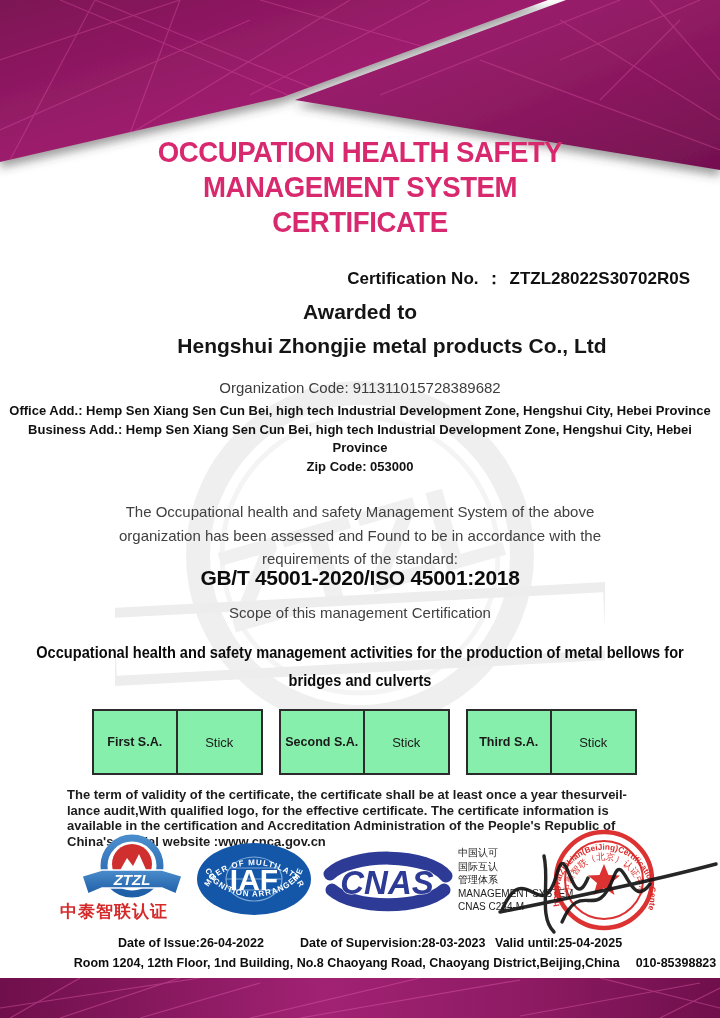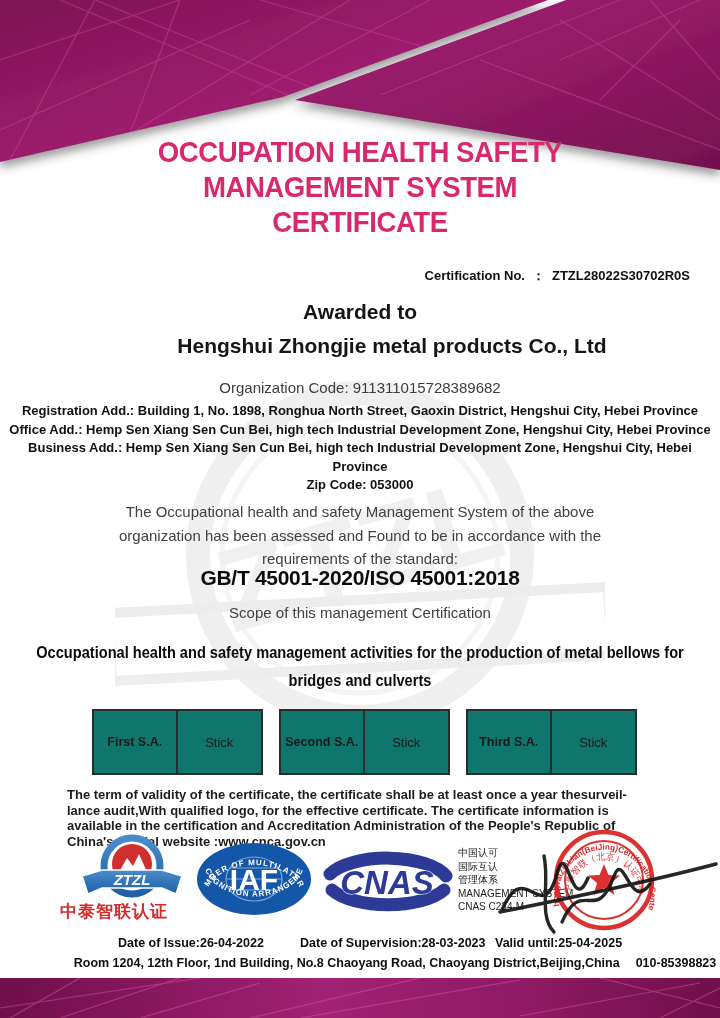--- a/index.html
+++ b/index.html
@@ -7,42 +7,42 @@
         font-family:"Liberation Sans",sans-serif;margin:0 auto;}
   .abs{position:absolute;}
   
   .header-svg{position:absolute;top:0;left:0;z-index:1;}
   .title{position:absolute;top:134px;left:0;width:720px;text-align:center;z-index:2;
          color:#d8296f;font-weight:bold;font-size:30px;line-height:35px;letter-spacing:-.5px;
          transform:scaleX(.92);transform-origin:center;}
   
   .watermark{position:absolute;left:115px;top:350px;z-index:0;opacity:.8;}
   
-  .certno{position:absolute;top:267px;right:30px;z-index:2;font-size:13px;font-weight:bold;color:#101010;}
+  .certno{position:absolute;top:267px;right:30px;z-index:2;font-size:17px;font-weight:bold;color:#101010;}
   .certno .sep{margin:0 7px;}
   .awarded{position:absolute;top:300px;left:0;width:720px;text-align:center;z-index:2;
            font-size:21px;font-weight:bold;color:#151515;}
   .company{position:absolute;top:334px;left:0;width:720px;text-align:center;z-index:2;
            font-size:21px;font-weight:bold;color:#151515;margin-left:32px;}
   .orgcode{position:absolute;top:379px;left:0;width:720px;text-align:center;z-index:2;
            font-size:15px;color:#3d3d3d;}
   .addr{position:absolute;top:402px;left:2px;width:716px;text-align:center;z-index:2;
         font-size:13px;font-weight:bold;color:#111;line-height:18.5px;}
   .statement{position:absolute;top:500px;left:112px;width:496px;text-align:center;z-index:2;
              font-size:15px;color:#414141;line-height:23.5px;}
   .standard{position:absolute;top:566px;left:0;width:720px;text-align:center;z-index:2;
             font-size:21px;font-weight:bold;color:#0c0c0c;letter-spacing:-.3px;}
   .scope-label{position:absolute;top:604px;left:0;width:720px;text-align:center;z-index:2;
                font-size:15px;color:#414141;}
   .scope-text{position:absolute;top:638px;left:-35px;width:790px;text-align:center;z-index:2;
               font-size:16.5px;font-weight:bold;color:#0b0b0b;line-height:28px;
               transform:scaleX(.885);transform-origin:center;}
   
   .audit-row{position:absolute;top:709px;left:92px;display:flex;gap:16px;z-index:2;}
-  .audit-box{width:171px;height:66px;border:2px solid #2b2b2b;display:flex;background:#0f766e;box-sizing:border-box;}
+  .audit-box{width:171px;height:66px;border:2px solid #2b2b2b;display:flex;background:#86efac;box-sizing:border-box;}
   .audit-label{width:50%;border-right:2px solid #2b2b2b;display:flex;align-items:center;justify-content:center;
                font-size:12.5px;font-weight:bold;color:#1a1a1a;box-sizing:border-box;}
   .audit-value{width:50%;display:flex;align-items:center;justify-content:center;font-size:13px;color:#1a1a1a;}
   .fine-print{position:absolute;top:787px;left:67px;width:586px;z-index:2;
               font-size:13px;font-weight:bold;color:#1c1c1c;line-height:15.5px;text-align:left;}
   
   .logos{position:absolute;top:836px;left:0;width:720px;height:100px;z-index:2;}
   .ztzl-caption{position:absolute;left:60px;top:64px;width:144px;text-align:left;
                 font-size:17px;font-weight:bold;color:#d42a2a;letter-spacing:1px;}
   .cnas-info{position:absolute;left:458px;top:10px;font-size:10px;line-height:13.5px;color:#222;}
@@ -121,21 +121,20 @@
 
   <div class="certno">
     <span>Certification No.</span><span class="sep">：</span><span>ZTZL28022S30702R0S</span>
   </div>
 
   <div class="awarded">Awarded to</div>
   <div class="company">Hengshui Zhongjie metal products Co., Ltd</div>
   <div class="orgcode">Organization Code: 911311015728389682</div>
 
   <div class="addr">
-    <div>Registration Add.: Building 1, No. 1898, Ronghua North Street, Gaoxin District, Hengshui City, Hebei Province</div>
     <div>Office Add.: Hemp Sen Xiang Sen Cun Bei, high tech Industrial Development Zone, Hengshui City, Hebei Province</div>
     <div>Business Add.: Hemp Sen Xiang Sen Cun Bei, high tech Industrial Development Zone, Hengshui City, Hebei Province</div>
     <div>Zip Code: 053000</div>
   </div>
 
   <div class="statement">The Occupational health and safety Management System of the above organization has been assessed and Found to be in accordance with the requirements of the standard:</div>
   <div class="standard">GB/T 45001-2020/ISO 45001:2018</div>
   <div class="scope-label">Scope of this management Certification</div>
   <div class="scope-text">Occupational health and safety management activities for the production of metal bellows for bridges and culverts</div>
 

